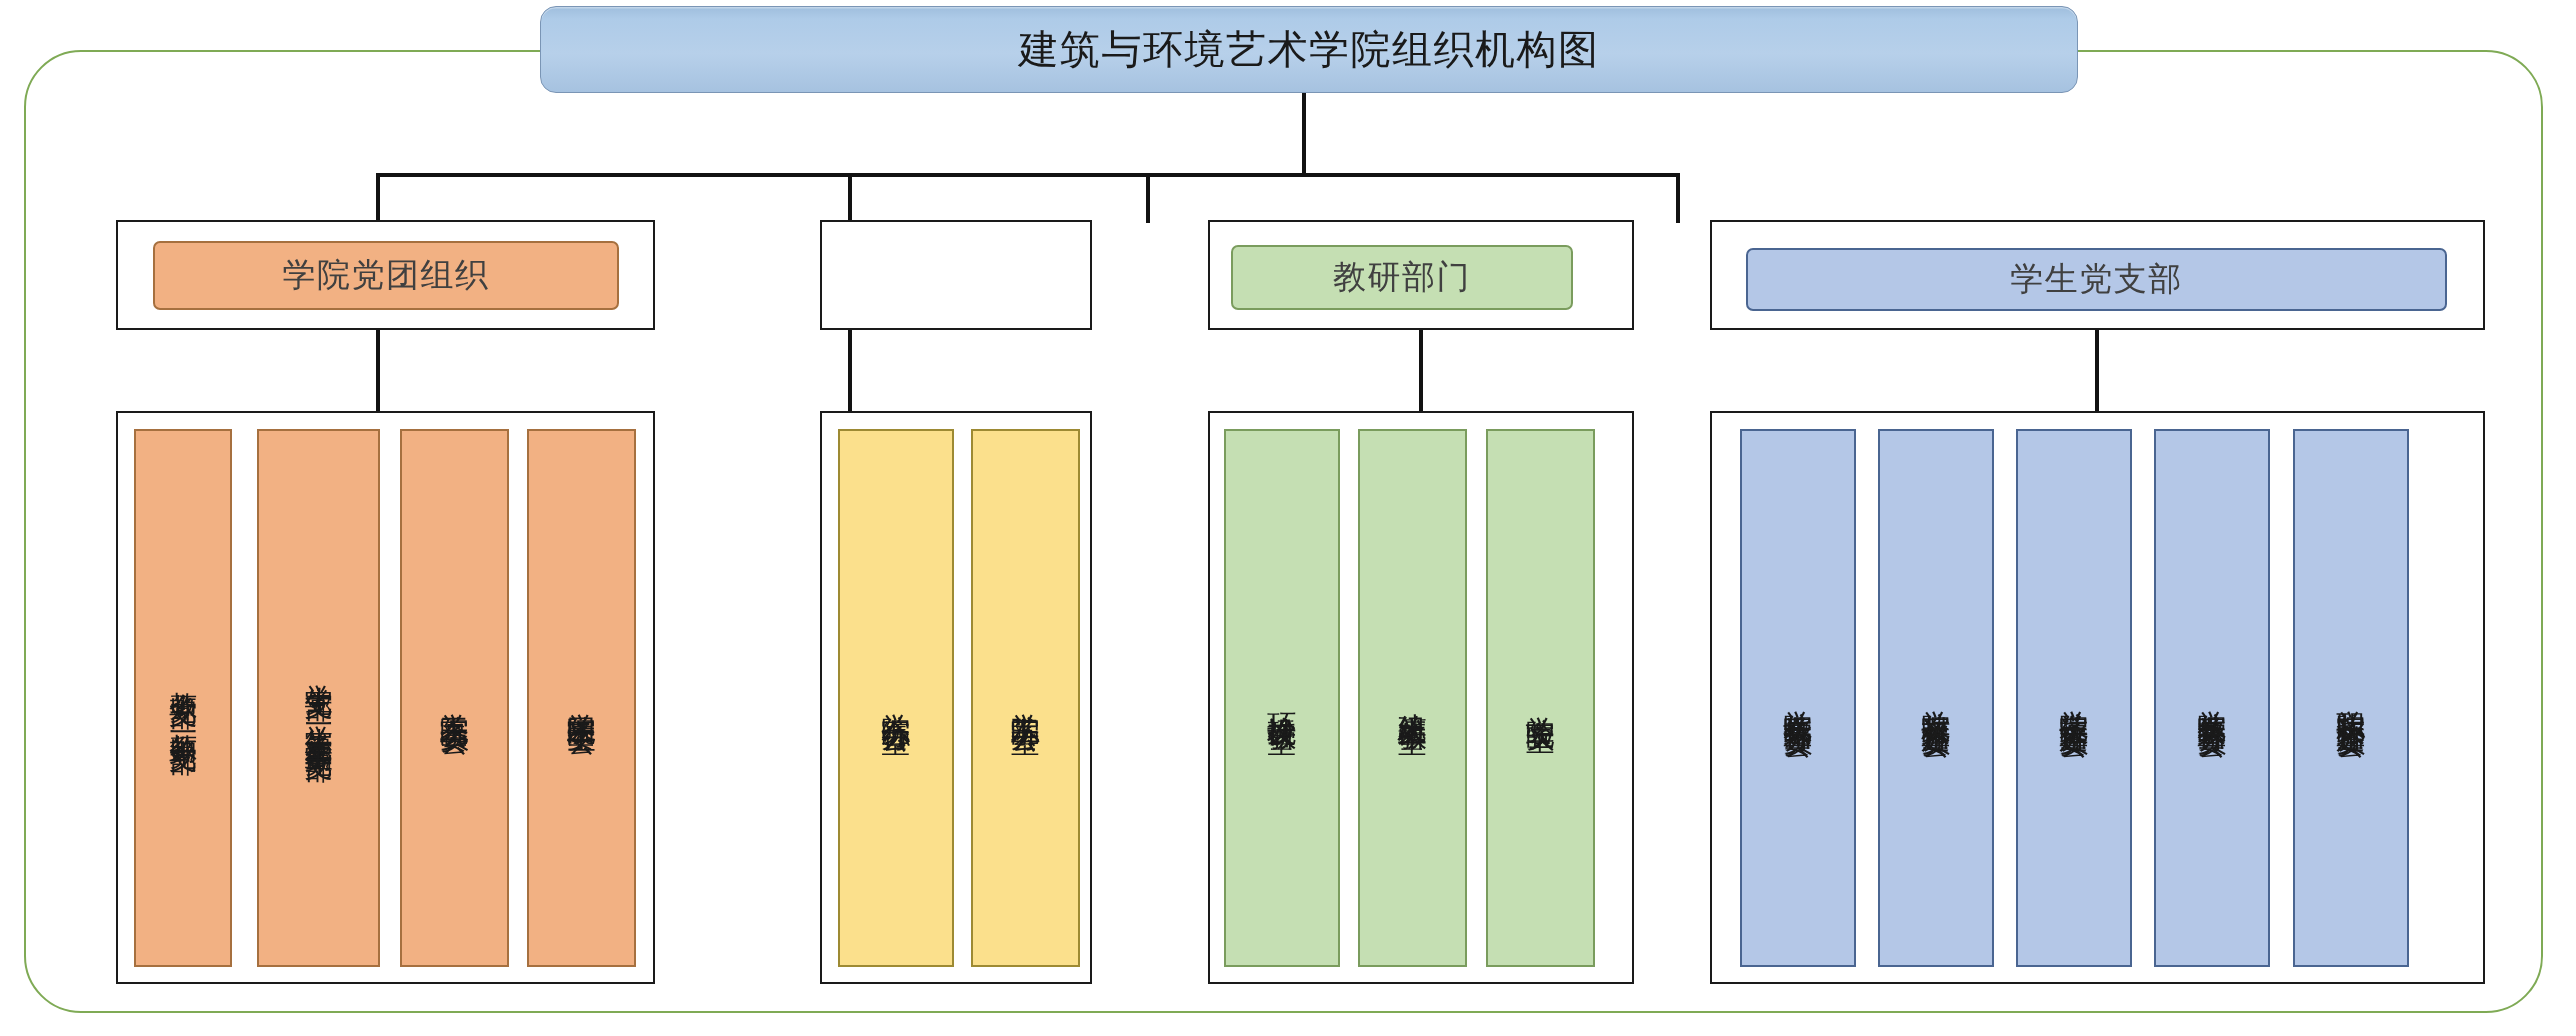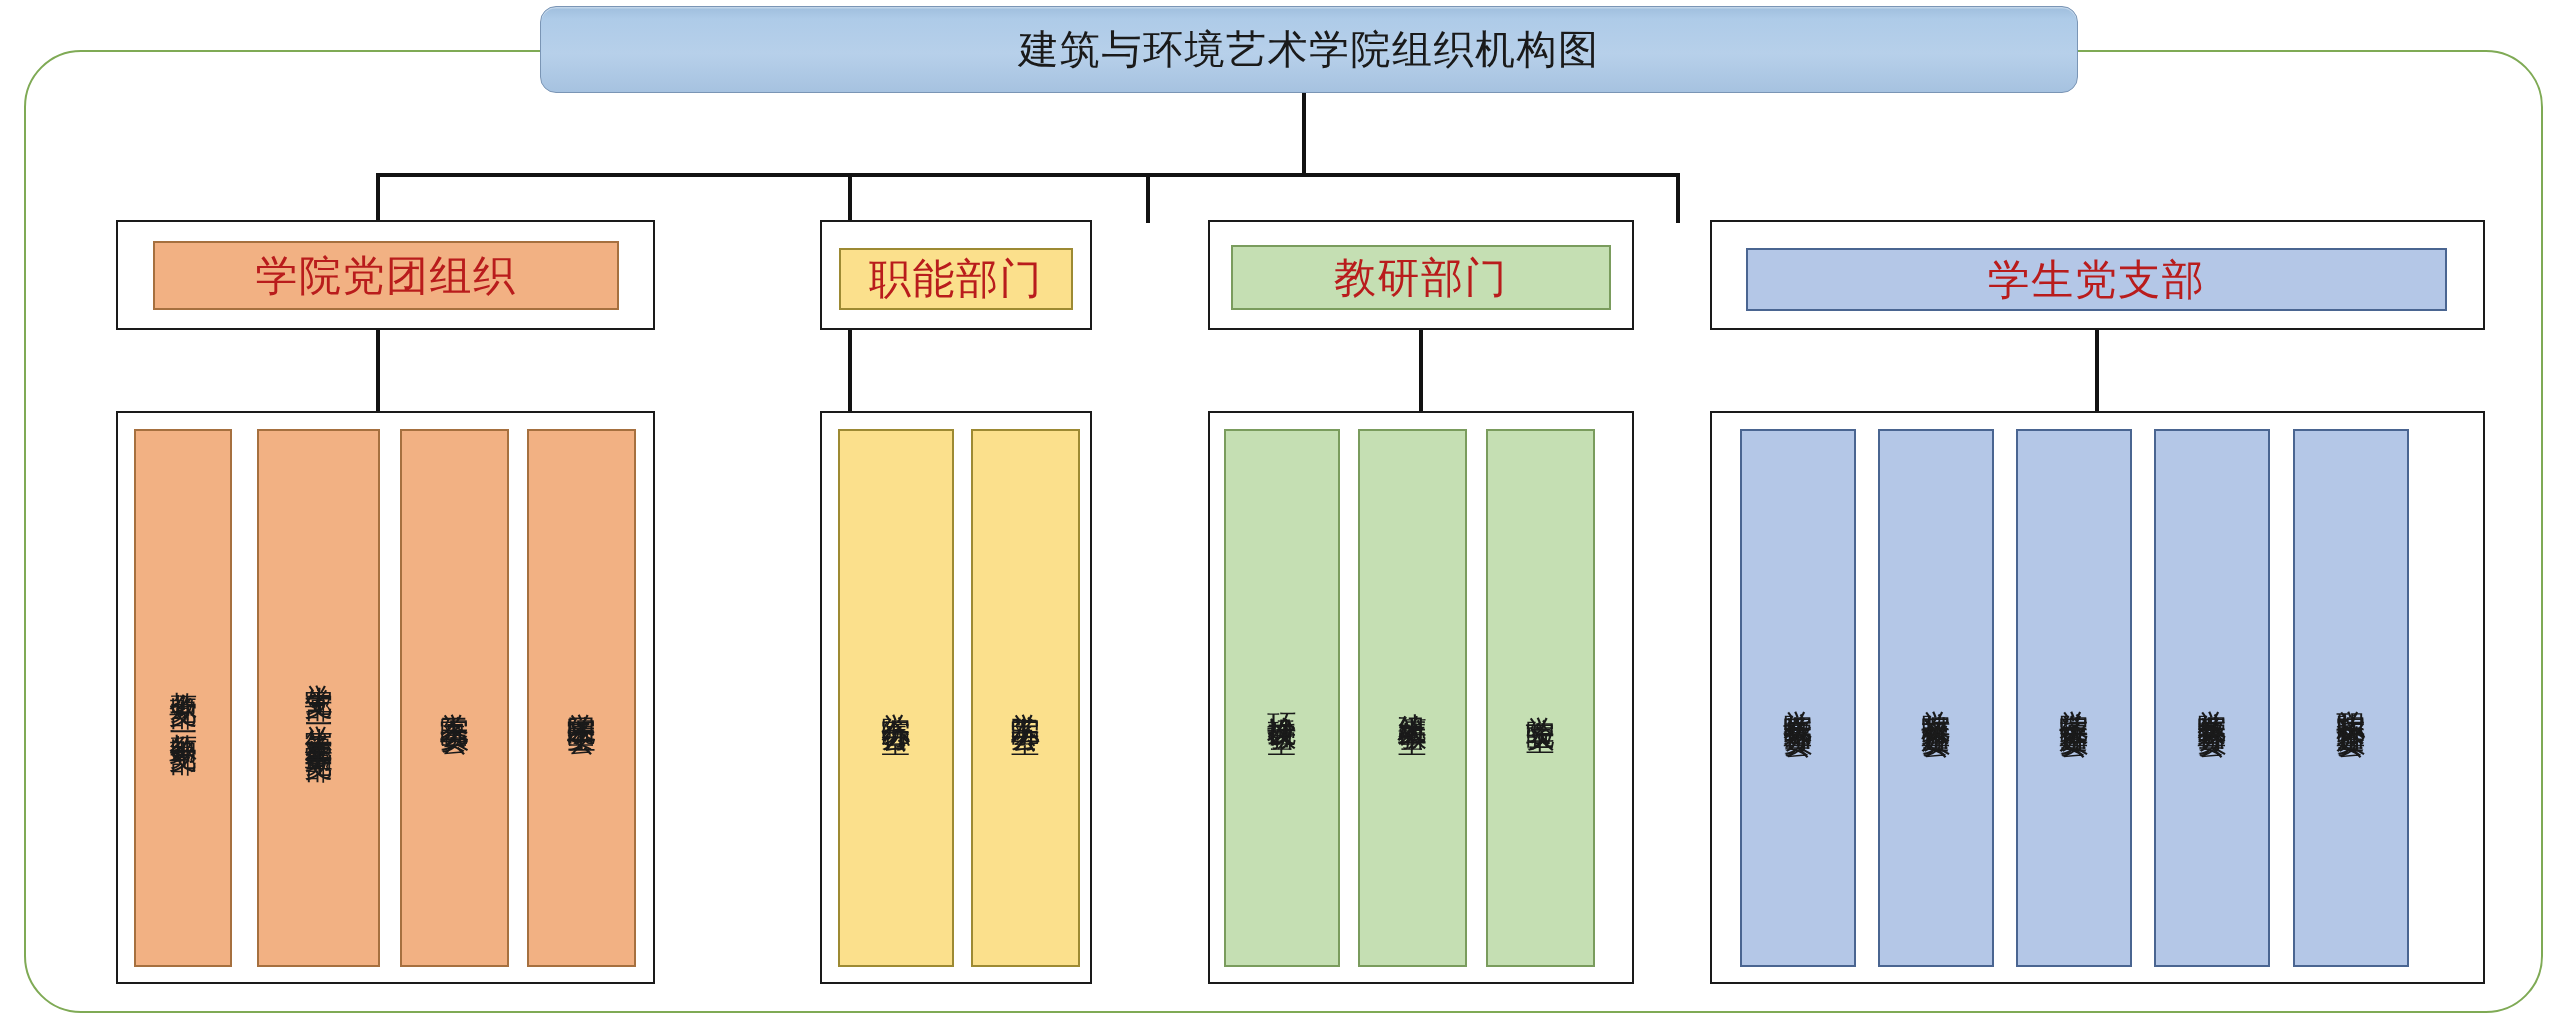--- a/index.html
+++ b/index.html
@@ -72,24 +72,25 @@
     background: #ffffff;
   }
 
   
   .head-chip {
     position: absolute;
     box-sizing: border-box;
     display: flex;
     align-items: center;
     justify-content: center;
-    font-size: 42px;
-    color: #b91c1c;
+    font-size: 33px;
+    color: #404040;
     letter-spacing: 1.5px;
     white-space: nowrap;
+    border-radius: 7px;
   }
 
   
   .leaf {
     position: absolute;
     box-sizing: border-box;
     display: flex;
     align-items: center;
     justify-content: center;
     overflow: hidden;
@@ -148,37 +149,34 @@
 
   <div class="leaf c-orange" style="left:400px; top:429px; width:109px; height:538px;">
     <div class="vtext">学院工会委员会</div>
   </div>
 
   <div class="leaf c-orange" style="left:527px; top:429px; width:109px; height:538px;">
     <div class="vtext">学院团委学生会</div>
   </div>
 
   <div class="group-head-box" style="left:820px; top:220px; width:272px; height:110px;"></div>
-  <div class="head-chip c-yellow" style="left:839px; top:248px; width:234px; height:62px;">
-    <span>职能部门</span>
-  </div>
   <div class="line v" style="left:848px; top:330px; height:82px;"></div>
 
   <div class="group-kids-box" style="left:820px; top:411px; width:272px; height:573px;"></div>
 
   <div class="leaf c-yellow" style="left:838px; top:429px; width:116px; height:538px;">
     <div class="vtext">学院综合办公室</div>
   </div>
 
   <div class="leaf c-yellow" style="left:971px; top:429px; width:109px; height:538px;">
     <div class="vtext">学院学工办公室</div>
   </div>
 
   <div class="group-head-box" style="left:1208px; top:220px; width:426px; height:110px;"></div>
-  <div class="head-chip c-green" style="left:1231px; top:245px; width:380px; height:65px;justify-content:center;">
+  <div class="head-chip c-green" style="left:1231px; top:245px; width:342px; height:65px;justify-content:center;">
     <span>教研部门</span>
   </div>
   <div class="line v" style="left:1419px; top:330px; height:82px;"></div>
 
   <div class="group-kids-box" style="left:1208px; top:411px; width:426px; height:573px;"></div>
 
   <div class="leaf c-green" style="left:1224px; top:429px; width:116px; height:538px;">
     <div class="vtext">环境设计教研室</div>
   </div>
 

